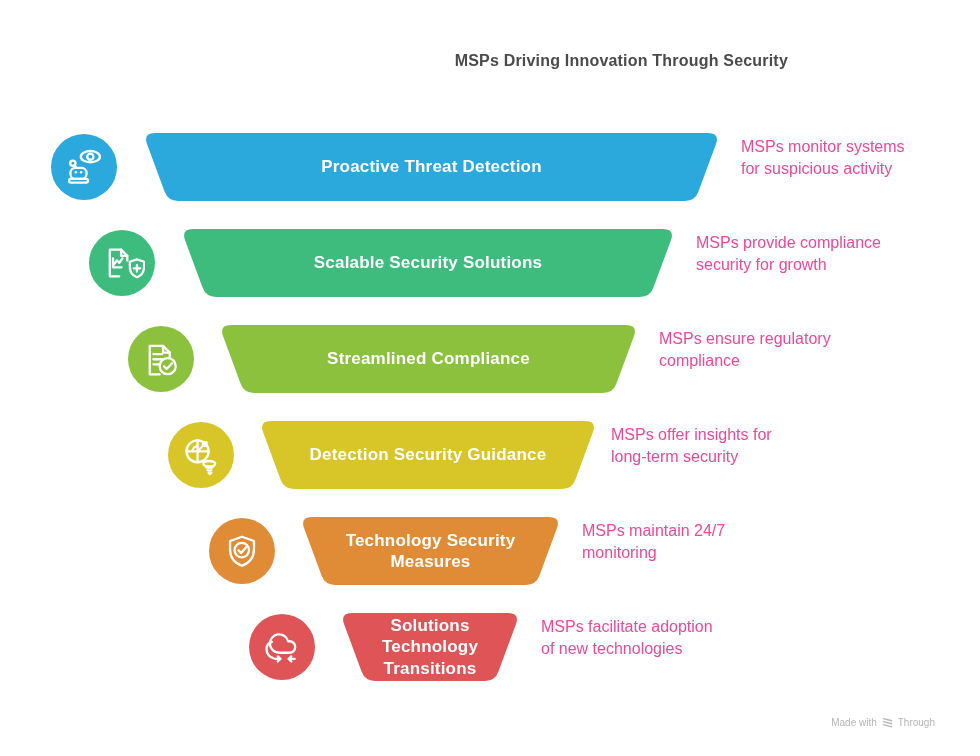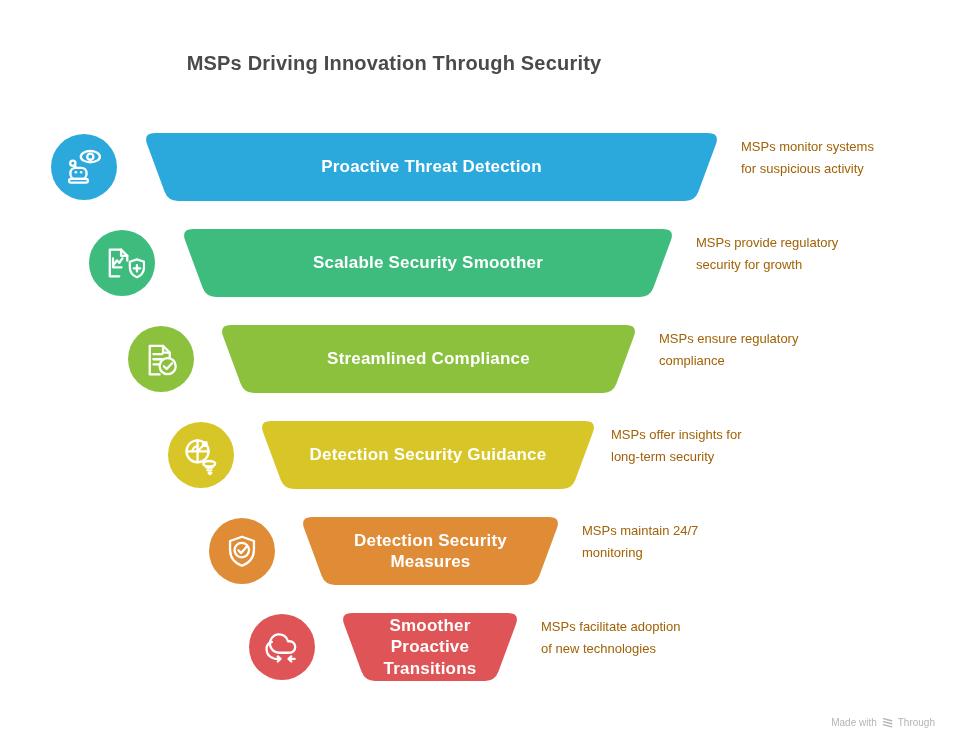--- a/index.html
+++ b/index.html
@@ -1,43 +1,43 @@
 <!DOCTYPE html>
 <html><head>
 <meta charset="utf-8">
 <style>
   html,body{margin:0;padding:0;background:#fff;}
   .page{
     position:relative;width:980px;height:756px;background:#ffffff;
     font-family:"Liberation Sans", sans-serif;overflow:hidden;
   }
   .title{
-    position:absolute;top:52px;left:0;width:788px;text-align:center;
-    font-size:20px;font-weight:700;color:#4a4a4a;letter-spacing:.2px;
+    position:absolute;top:52px;left:0;width:788px;text-align:right;
+    font-size:16px;font-weight:700;color:#4a4a4a;letter-spacing:.2px;
   }
   .row{position:absolute;}
   .icon-circle{
     position:absolute;width:66px;height:66px;border-radius:50%;
     background:var(--c);display:flex;align-items:center;justify-content:center;
   }
   .icon-circle svg{width:46px;height:46px;}
   .icon-circle svg *{stroke:#fff;stroke-width:2;fill:none;stroke-linecap:round;stroke-linejoin:round;}
   .icon-circle svg .fillbg{fill:var(--c);}
   .icon-circle svg .filled{fill:#fff;stroke:none;}
   .bar-wrap{position:absolute;top:0;}
   .bar-wrap svg.bar{display:block;}
   .bar-label{
     position:absolute;top:0;left:0;right:0;height:68px;
     display:flex;align-items:center;justify-content:center;text-align:center;
     padding:8px 38px;box-sizing:border-box;
     color:#fff;font-size:17px;font-weight:700;line-height:1.25;letter-spacing:.2px;
   }
   .desc{
     position:absolute;width:215px;
-    font-size:13px;line-height:22px;color:#a16207;white-space:pre-line;
+    font-size:16px;line-height:22px;color:#ec4899;white-space:pre-line;
   }
   .footer{
     position:absolute;right:45px;top:716px;display:flex;align-items:center;gap:4px;
     font-size:10px;color:#b4b4b4;text-decoration:none;
   }
   .footer svg{display:block;}
 </style>
 </head>
 <body>
 
@@ -78,23 +78,23 @@
         <circle class="filled" cx="17.7" cy="19.7" r="0.9"></circle>
         <path class="fillbg" d="M33 16.8 l6.2 2.1 v4.5 c0 4.6-2.6 7.5-6.2 9 -3.6-1.5-6.2-4.4-6.2-9 v-4.5 z"></path>
         <line x1="33" y1="21.8" x2="33" y2="27.4"></line>
         <line x1="30.2" y1="24.6" x2="35.8" y2="24.6"></line>
       </svg>
     </div>
     <div class="bar-wrap" style="left:181px;top:229px">
       <svg class="bar" width="494" height="68" viewBox="0 0 494 68">
           <path fill="var(--c)" d="M 12 0 L 482 0 Q 494 0 489.9 11.3 L 472.45 58.6 Q 469 68 459 68 L 35 68 Q 25 68 21.55 58.6 L 4.1 11.3 Q 0 0 12 0 Z"></path>
         </svg>
-      <div class="bar-label">Scalable Security Smoother</div>
+      <div class="bar-label">Scalable Security Solutions</div>
     </div>
-    <div class="desc" style="left:696px;top:232px">MSPs provide regulatory
+    <div class="desc" style="left:696px;top:232px">MSPs provide compliance
 security for growth</div>
   </div>
 
   <div class="row" style="--c: #8CC13E;">
     <div class="icon-circle" style="left:128px;top:326px">
       <svg viewBox="0 0 40 40">
         <path d="M27.6 19.6 v-5.2 L21.8 8.6 H10.2 V33.4 h8.6"></path>
         <path d="M21.8 8.6 v5.8 h5.8"></path>
         <line x1="13.4" y1="15.8" x2="21" y2="15.8"></line>
         <line x1="13.4" y1="20.2" x2="21" y2="20.2"></line>
@@ -143,42 +143,42 @@
       <svg viewBox="0 0 40 40">
         <path d="M20 7.6 l10.4 3.7 v7.3 c0 7-4.1 11.7-10.4 14.2 C13.7 30.3 9.6 25.6 9.6 18.6 v-7.3 z"></path>
         <circle cx="19.8" cy="19.2" r="6.3"></circle>
         <path d="M16.9 19.5 l2.3 2.3 5.2-6"></path>
       </svg>
     </div>
     <div class="bar-wrap" style="left:300px;top:517px">
       <svg class="bar" width="261" height="68" viewBox="0 0 261 68">
           <path fill="var(--c)" d="M 12 0 L 249 0 Q 261 0 256.9 11.3 L 239.45 58.6 Q 236 68 226 68 L 35 68 Q 25 68 21.55 58.6 L 4.1 11.3 Q 0 0 12 0 Z"></path>
         </svg>
-      <div class="bar-label">Detection Security Measures</div>
+      <div class="bar-label">Technology Security Measures</div>
     </div>
     <div class="desc" style="left:582px;top:520px">MSPs maintain 24/7
 monitoring</div>
   </div>
 
   <div class="row" style="--c: #DF5456;">
     <div class="icon-circle" style="left:249px;top:614px">
       <svg viewBox="0 0 40 40">
         <path d="M26.5 15 h-1.26 A8 8 0 1 0 17.5 25 h9 a5 5 0 0 0 0-10 z"></path>
         <path d="M11.2 15.6 C7.4 16.8 6.4 19.6 6.6 22.4 c.2 3.4 2.4 6.2 5.8 7.2"></path>
         <path d="M13.8 30.4 h4.4"></path>
         <path d="M16.3 28.2 l2.4 2.2-2.4 2.2"></path>
         <path d="M31 30.4 h-4.6"></path>
         <path d="M28.1 28.2 l-2.4 2.2 2.4 2.2"></path>
       </svg>
     </div>
     <div class="bar-wrap" style="left:340px;top:613px">
       <svg class="bar" width="180" height="68" viewBox="0 0 180 68">
           <path fill="var(--c)" d="M 12 0 L 168 0 Q 180 0 175.9 11.3 L 158.45 58.6 Q 155 68 145 68 L 35 68 Q 25 68 21.55 58.6 L 4.1 11.3 Q 0 0 12 0 Z"></path>
         </svg>
-      <div class="bar-label">Smoother Proactive Transitions</div>
+      <div class="bar-label">Solutions Technology Transitions</div>
     </div>
     <div class="desc" style="left:541px;top:616px">MSPs facilitate adoption
 of new technologies</div>
   </div>
 
   <a class="footer" href="#">
     <span>Made with</span>
     <svg width="13" height="13" viewBox="0 0 12 12">
       <path d="M2.2 2.4 L9.8 4.4 M2.2 5.2 L9.8 7.2 M2.2 8 L9.8 10" stroke="#b4b4b4" stroke-width="1.3" fill="none" stroke-linecap="round"></path>
     </svg>

